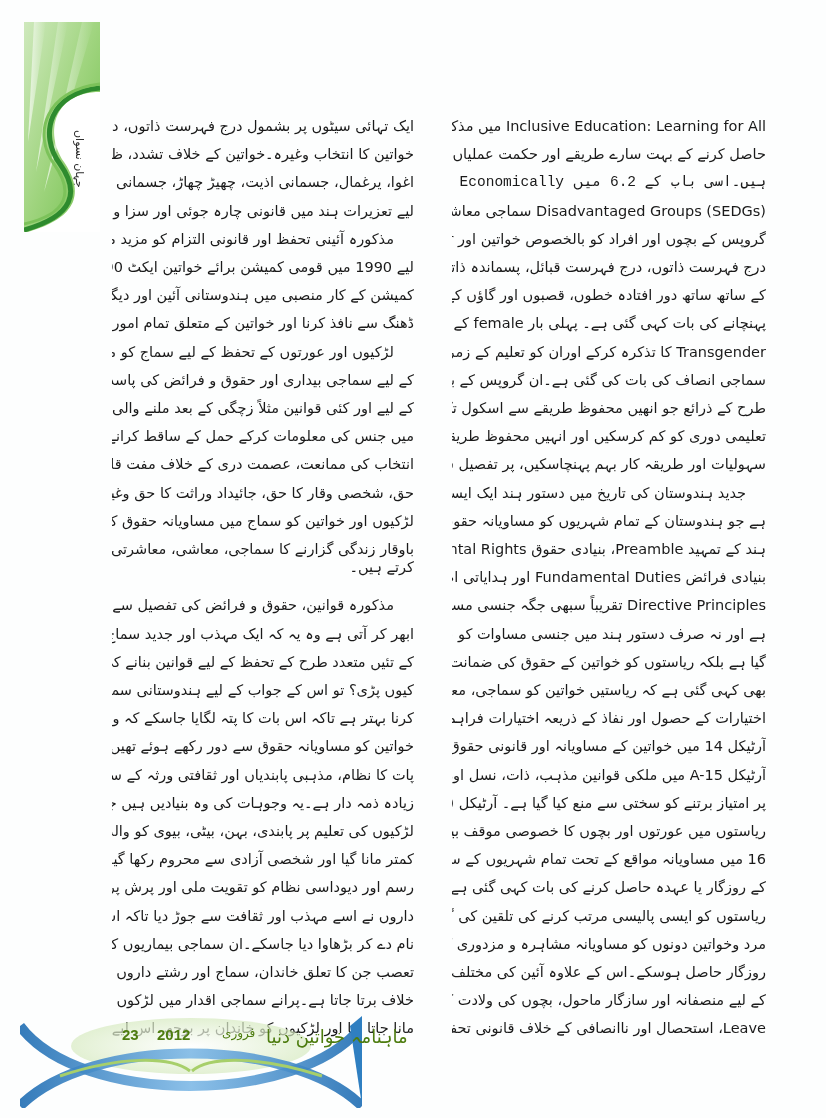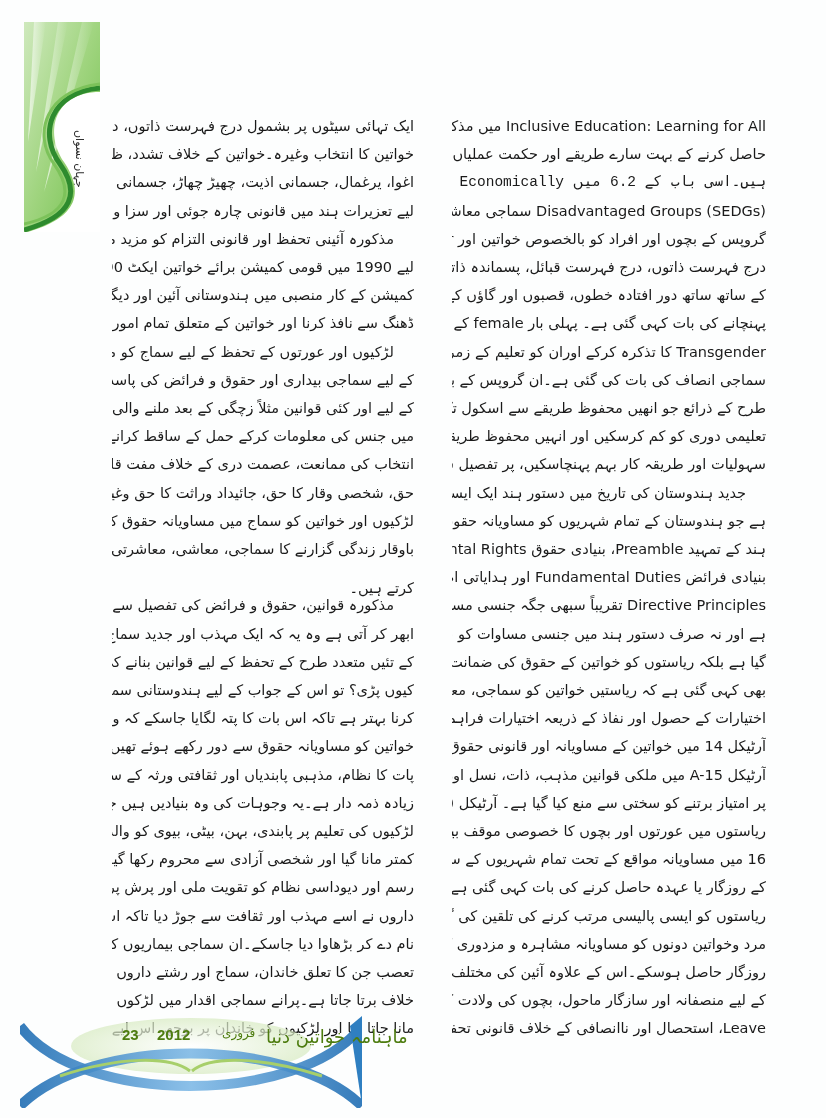--- a/index.html
+++ b/index.html
@@ -103,21 +103,21 @@
       <div class="line" style="top: 281.2px;">کمیشن کے کار منصبی میں ہندوستانی آئین اور دیگر قوانین و تحفظات کو بہتر</div>
       <div class="line short" style="top: 309.4px;">ڈھنگ سے نافذ کرنا اور خواتین کے متعلق تمام امور کی جانچ پڑتال کرنا ہے۔</div>
       <div class="line indent" style="top: 337.6px;">لڑکیوں اور عورتوں کے تحفظ کے لیے سماج کو مزید فعال بنانے</div>
       <div class="line" style="top: 365.8px;">کے لیے سماجی بیداری اور حقوق و فرائض کی پاسداری و ذمہ داری نبھانے</div>
       <div class="line" style="top: 394px;">کے لیے اور کئی قوانین مثلاً زچگی کے بعد ملنے والی سہولتوں کا حق، رحم مادر</div>
       <div class="line" style="top: 422.2px;">میں جنس کی معلومات کرکے حمل کے ساقط کرانے کے خلاف جنس کے</div>
       <div class="line" style="top: 450.4px;">انتخاب کی ممانعت، عصمت دری کے خلاف مفت قانونی چارہ جوئی کا</div>
       <div class="line" style="top: 478.6px;">حق، شخصی وقار کا حق، جائیداد وراثت کا حق وغیرہ وغیرہ ایسے حقوق ہیں جو</div>
       <div class="line" style="top: 506.8px;">لڑکیوں اور خواتین کو سماج میں مساویانہ حقوق کے ساتھ ساتھ باعزت و</div>
       <div class="line" style="top: 535px;">باوقار زندگی گزارنے کا سماجی، معاشی، معاشرتی و تعلیمی مواقع کا حق فراہم</div>
-      <div class="line short" style="top: 574px;">کرتے ہیں۔</div>
+      <div class="line short" style="top: 553px;">کرتے ہیں۔</div>
       <div class="line indent" style="top: 591.4px;">مذکورہ قوانین، حقوق و فرائض کی تفصیل سے ایک بات ذہن میں</div>
       <div class="line" style="top: 619.6px;">ابھر کر آتی ہے وہ یہ کہ ایک مہذب اور جدید سماج میں لڑکیوں اور خواتین</div>
       <div class="line" style="top: 647.8px;">کے تئیں متعدد طرح کے تحفظ کے لیے قوانین بنانے کی آخر ضرورت ہی</div>
       <div class="line" style="top: 676px;">کیوں پڑی؟ تو اس کے جواب کے لیے ہندوستانی سماج کے ماضی پر غور</div>
       <div class="line" style="top: 704.2px;">کرنا بہتر ہے تاکہ اس بات کا پتہ لگایا جاسکے کہ وہ کون سی وجوہات تھیں جو</div>
       <div class="line" style="top: 732.4px;">خواتین کو مساویانہ حقوق سے دور رکھے ہوئے تھیں۔تو اس ضمن میں ذات</div>
       <div class="line" style="top: 760.6px;">پات کا نظام، مذہبی پابندیاں اور ثقافتی ورثہ کے ساتھ ساتھ پدرشاہی نظام</div>
       <div class="line" style="top: 788.8px;">زیادہ ذمہ دار ہے۔یہ وجوہات کی وہ بنیادیں ہیں جن کے تحت ماضی میں</div>
       <div class="line" style="top: 817px;">لڑکیوں کی تعلیم پر پابندی، بہن، بیٹی، بیوی کو والد، بھائی اور شوہروں سے</div>
       <div class="line" style="top: 845.2px;">کمتر مانا گیا اور شخصی آزادی سے محروم رکھا گیا جن کی وجہ سے بال وواہ، ستی کا</div>

